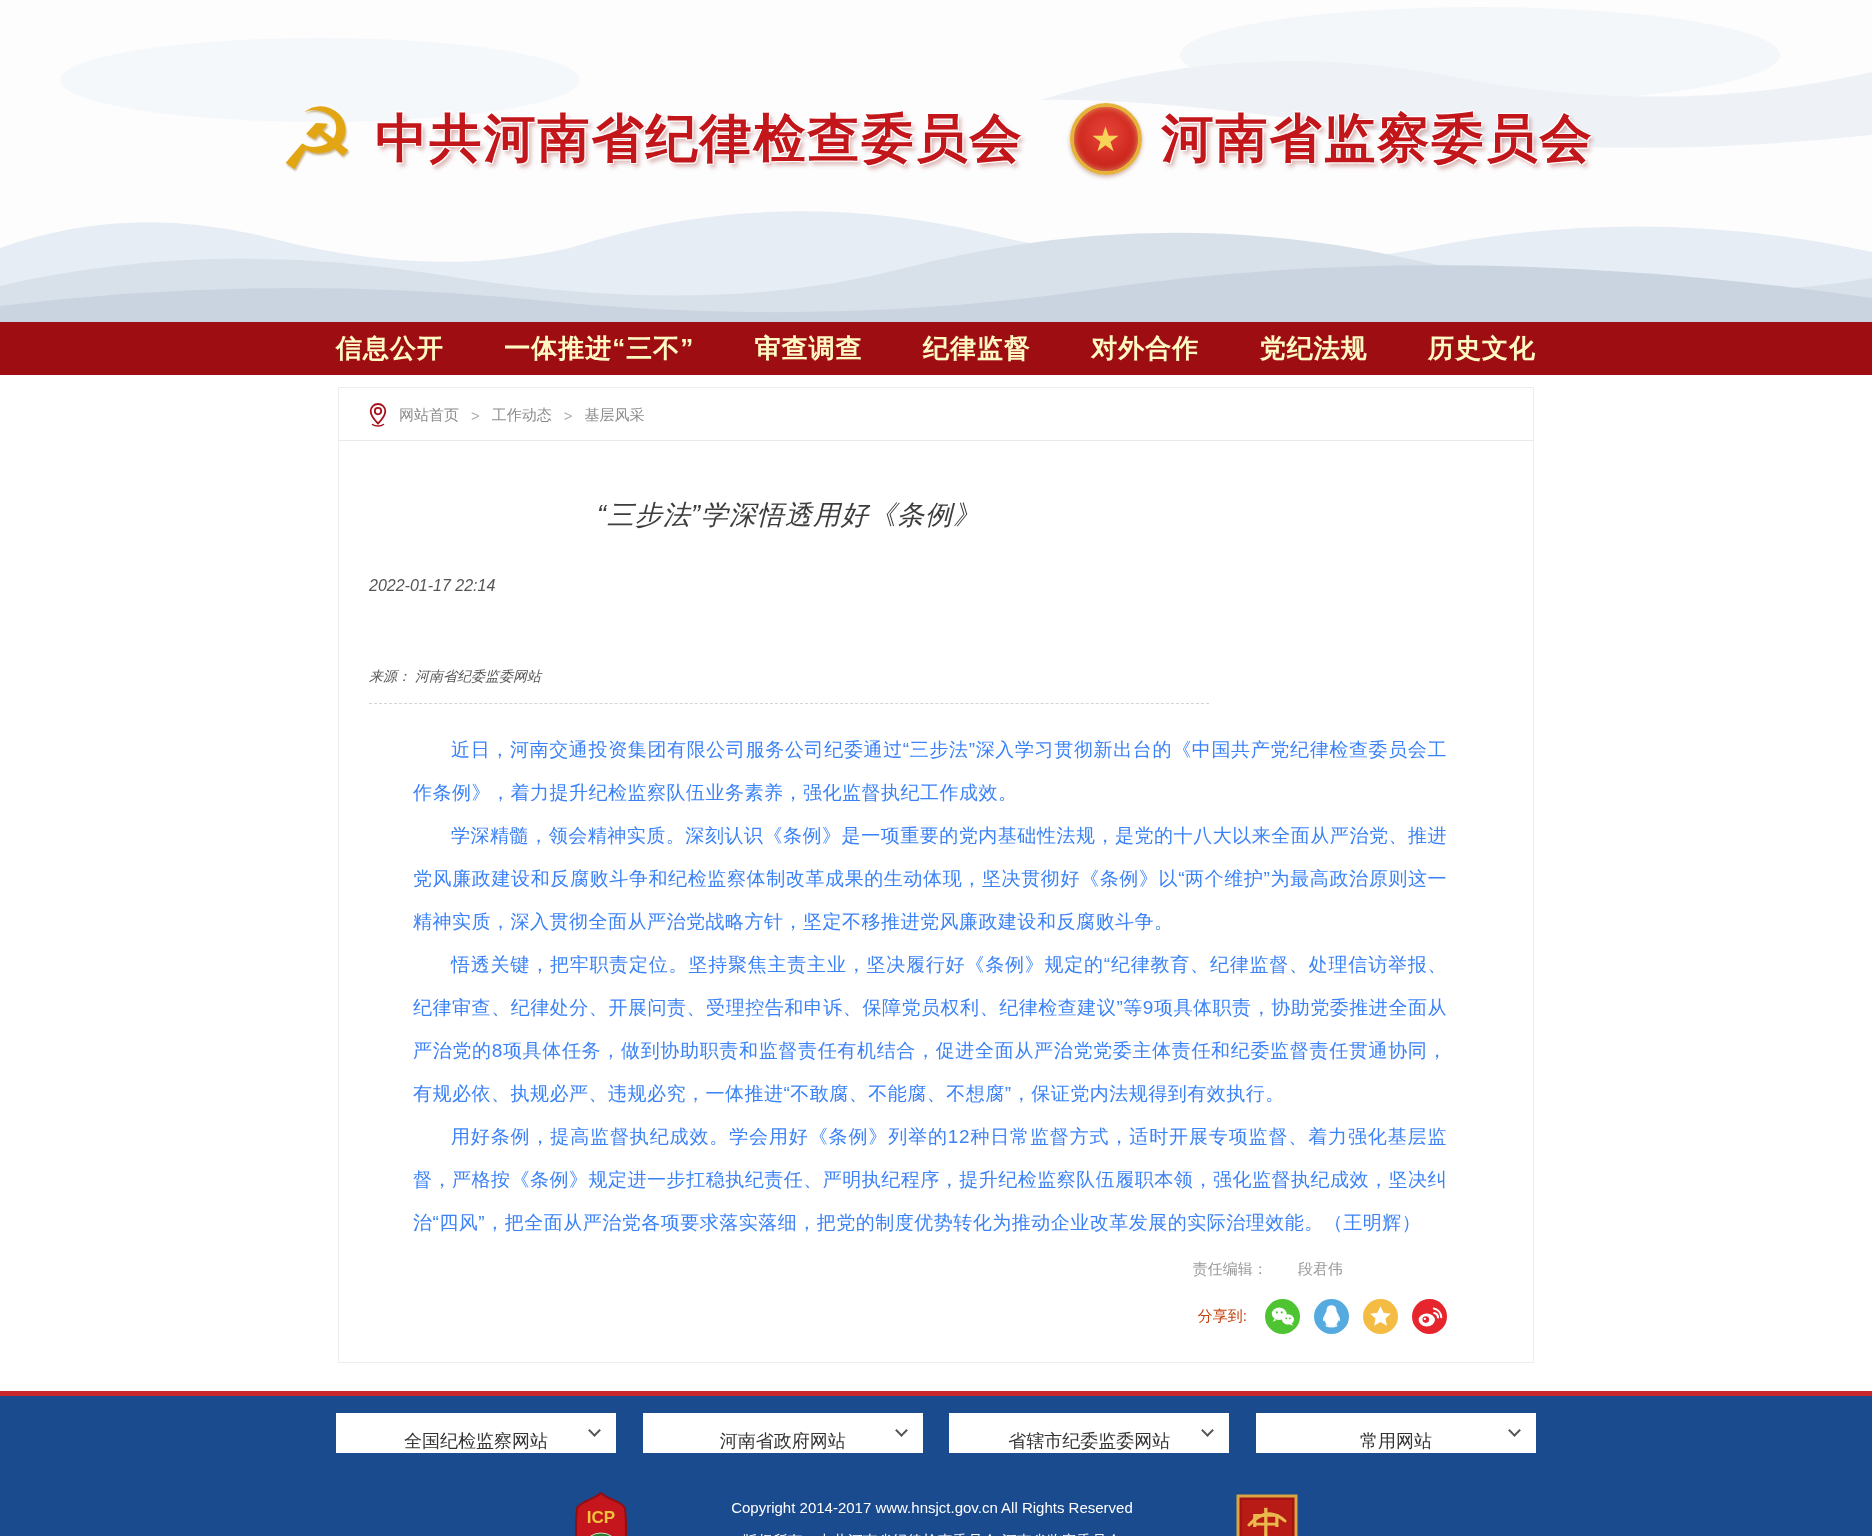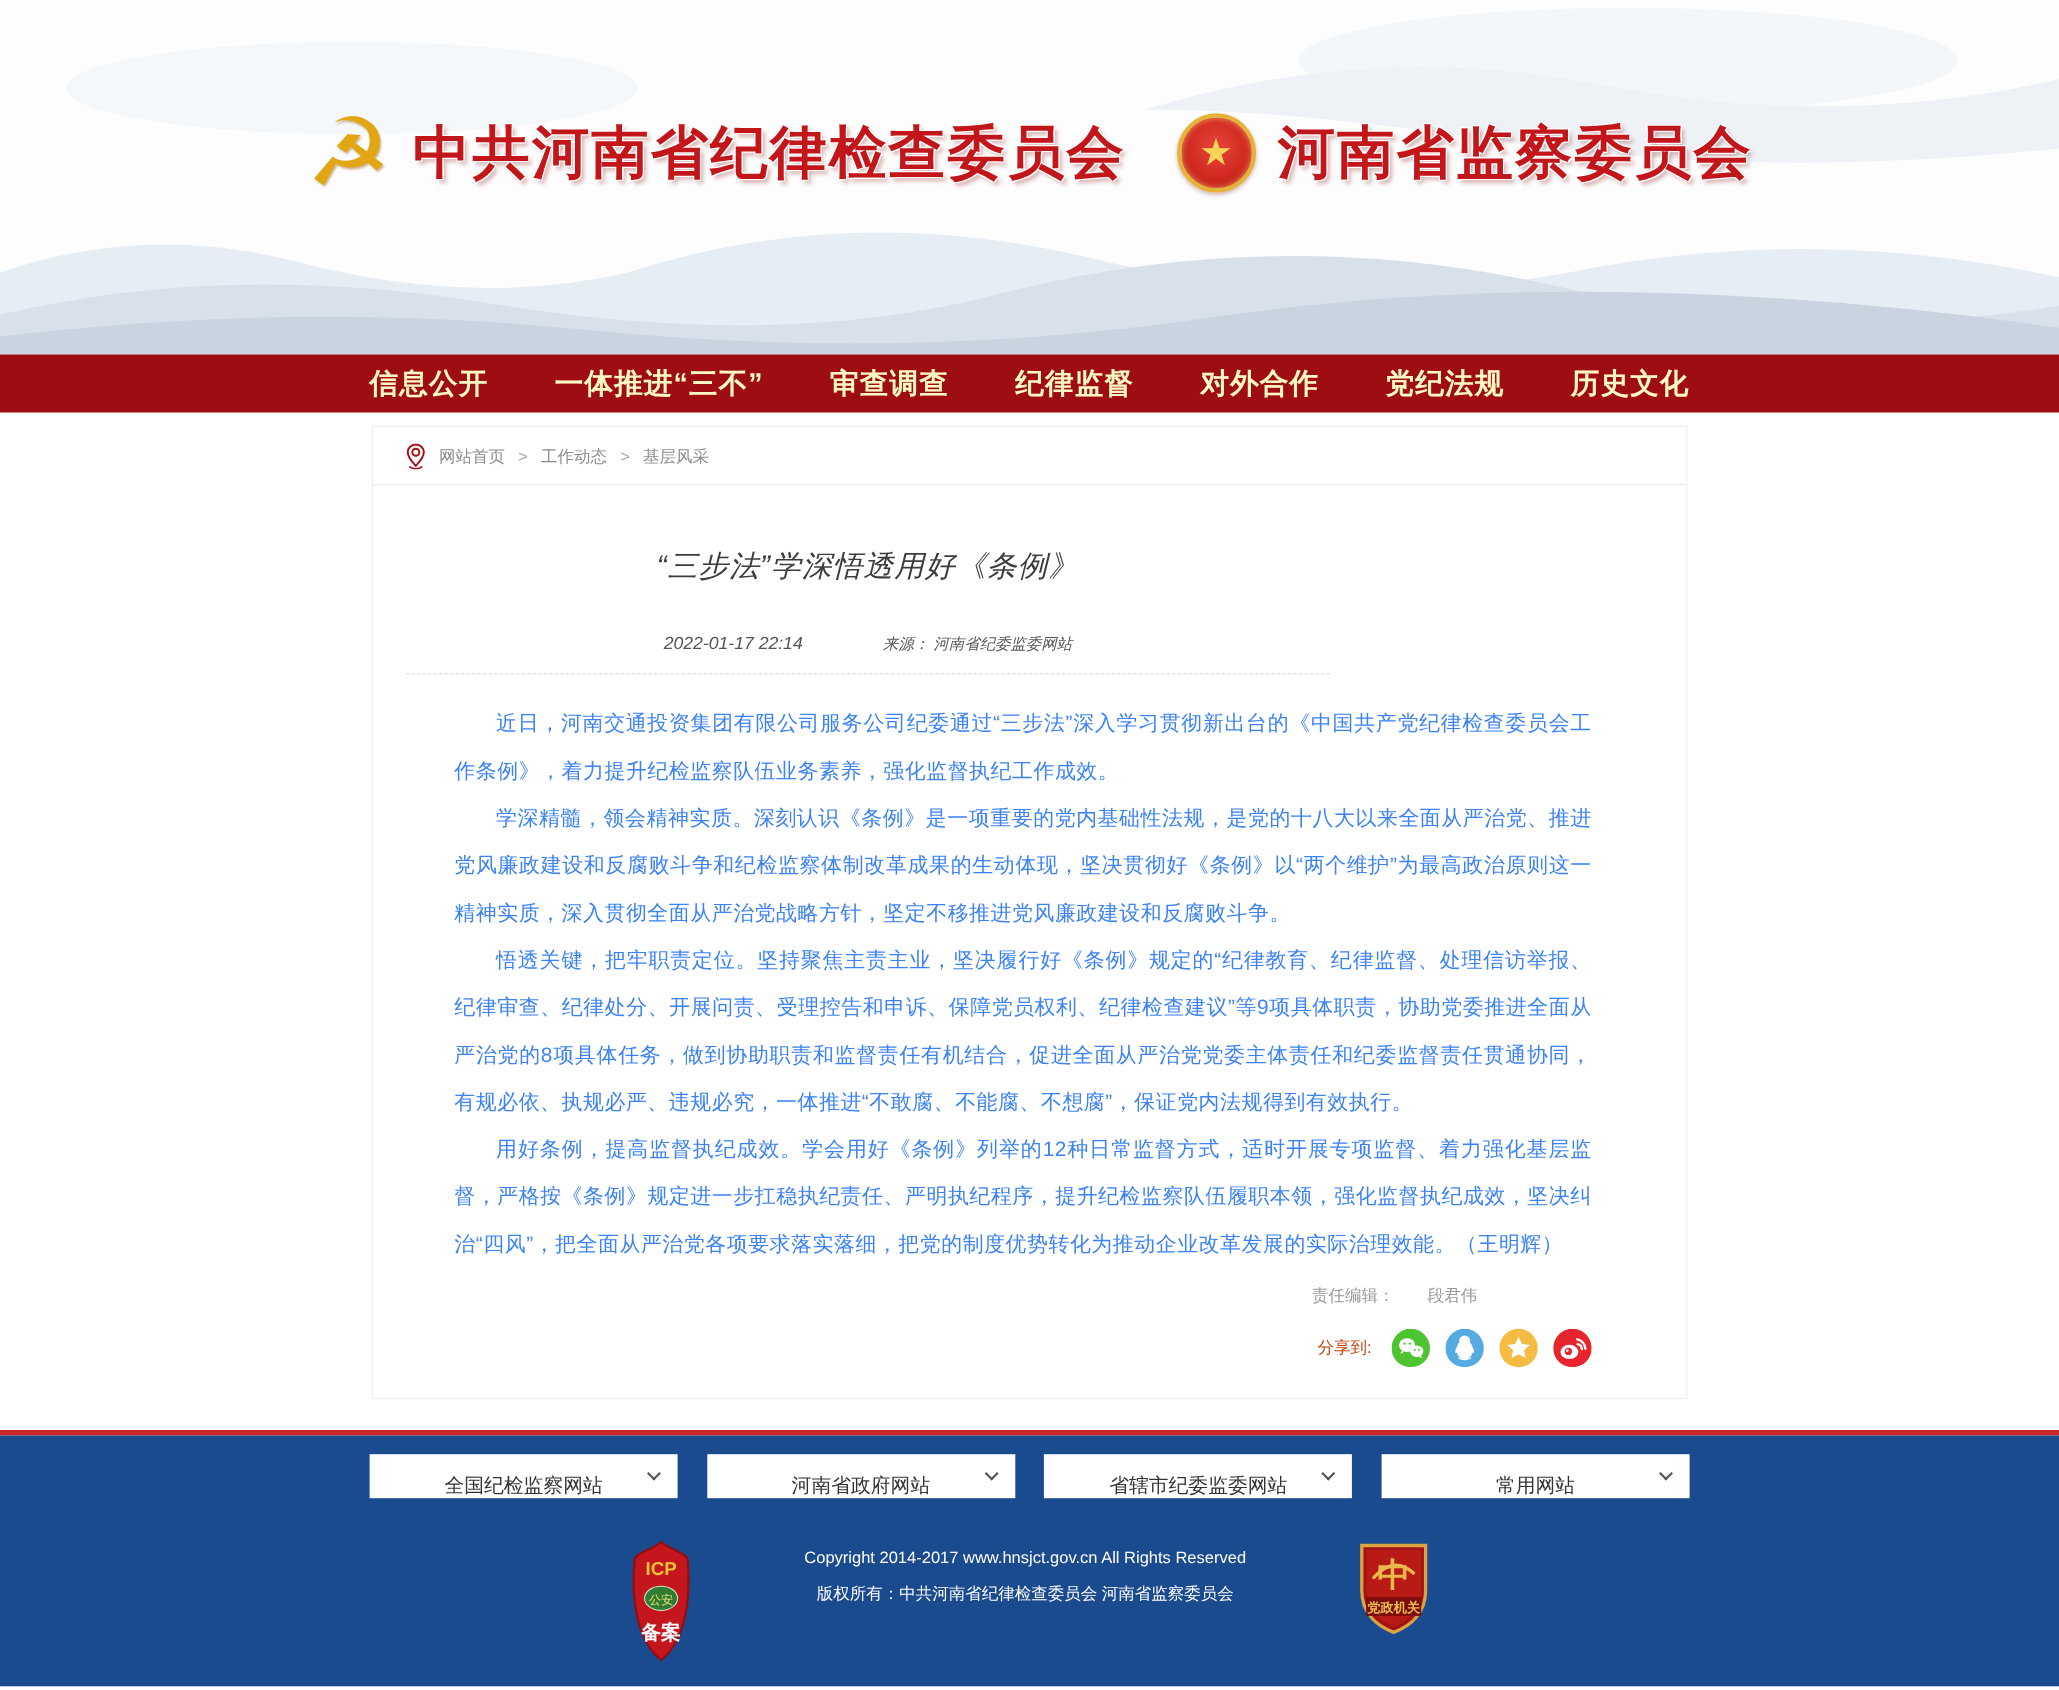--- a/index.html
+++ b/index.html
@@ -69,20 +69,21 @@
   .breadcrumb .crumb { cursor: pointer; }
   .crumb-sep { color: #aaa; }
   .pin-icon { width: 18px; height: 24px; flex: 0 0 auto; }
 
   .title-area { width: 840px; margin: 56px 0 0 30px; text-align: center; font-style: italic; }
   .article-title { font-size: 27px; font-weight: 400; color: #3d3d3d; margin: 0; letter-spacing: 1px; }
   .meta-row {
     display: flex; justify-content: center; align-items: baseline; gap: 73px;
     margin-top: 44px; padding-bottom: 17px;
     border-bottom: 1px dashed #d5d5d5;
+    flex-direction: column;
   }
   .meta-date { font-size: 16px; color: #555; }
   .meta-source { font-size: 14px; color: #555; }
 
   .article-body { padding: 24px 86px 0 74px; }
   .article-body p {
     margin: 0; font-size: 19px; line-height: 43px; color: #3b82f6;
     text-indent: 2em; text-align: justify; letter-spacing: .5px;
   }
 

